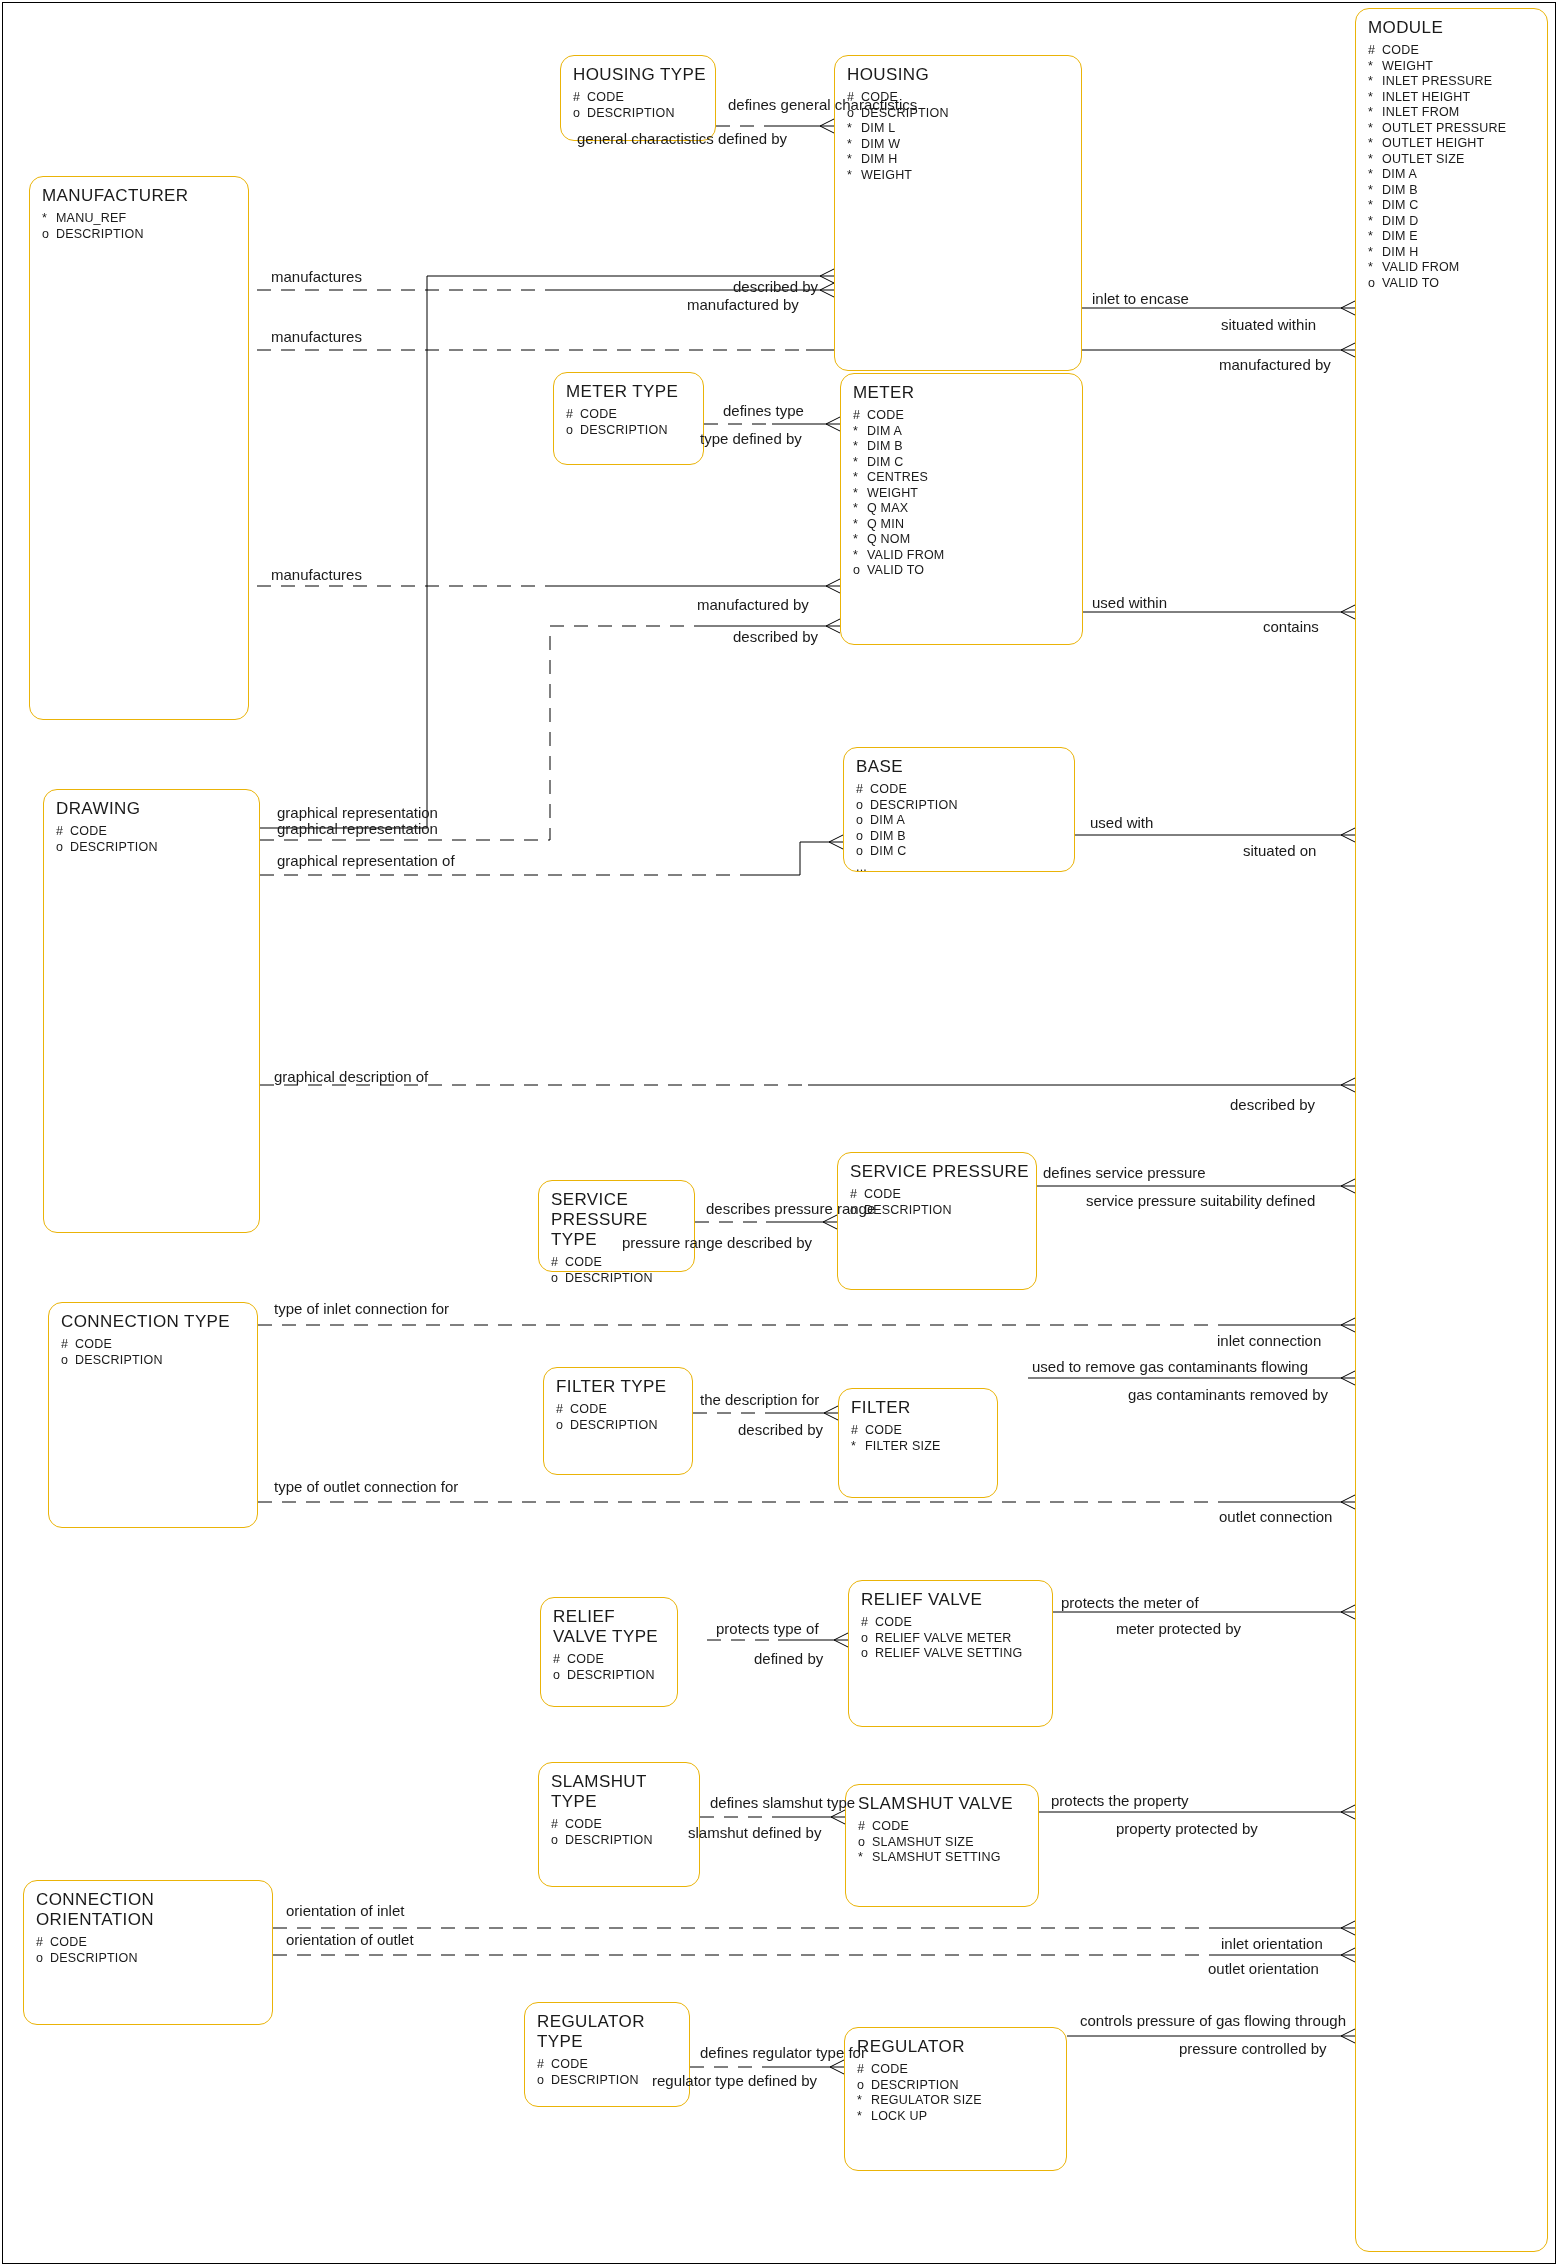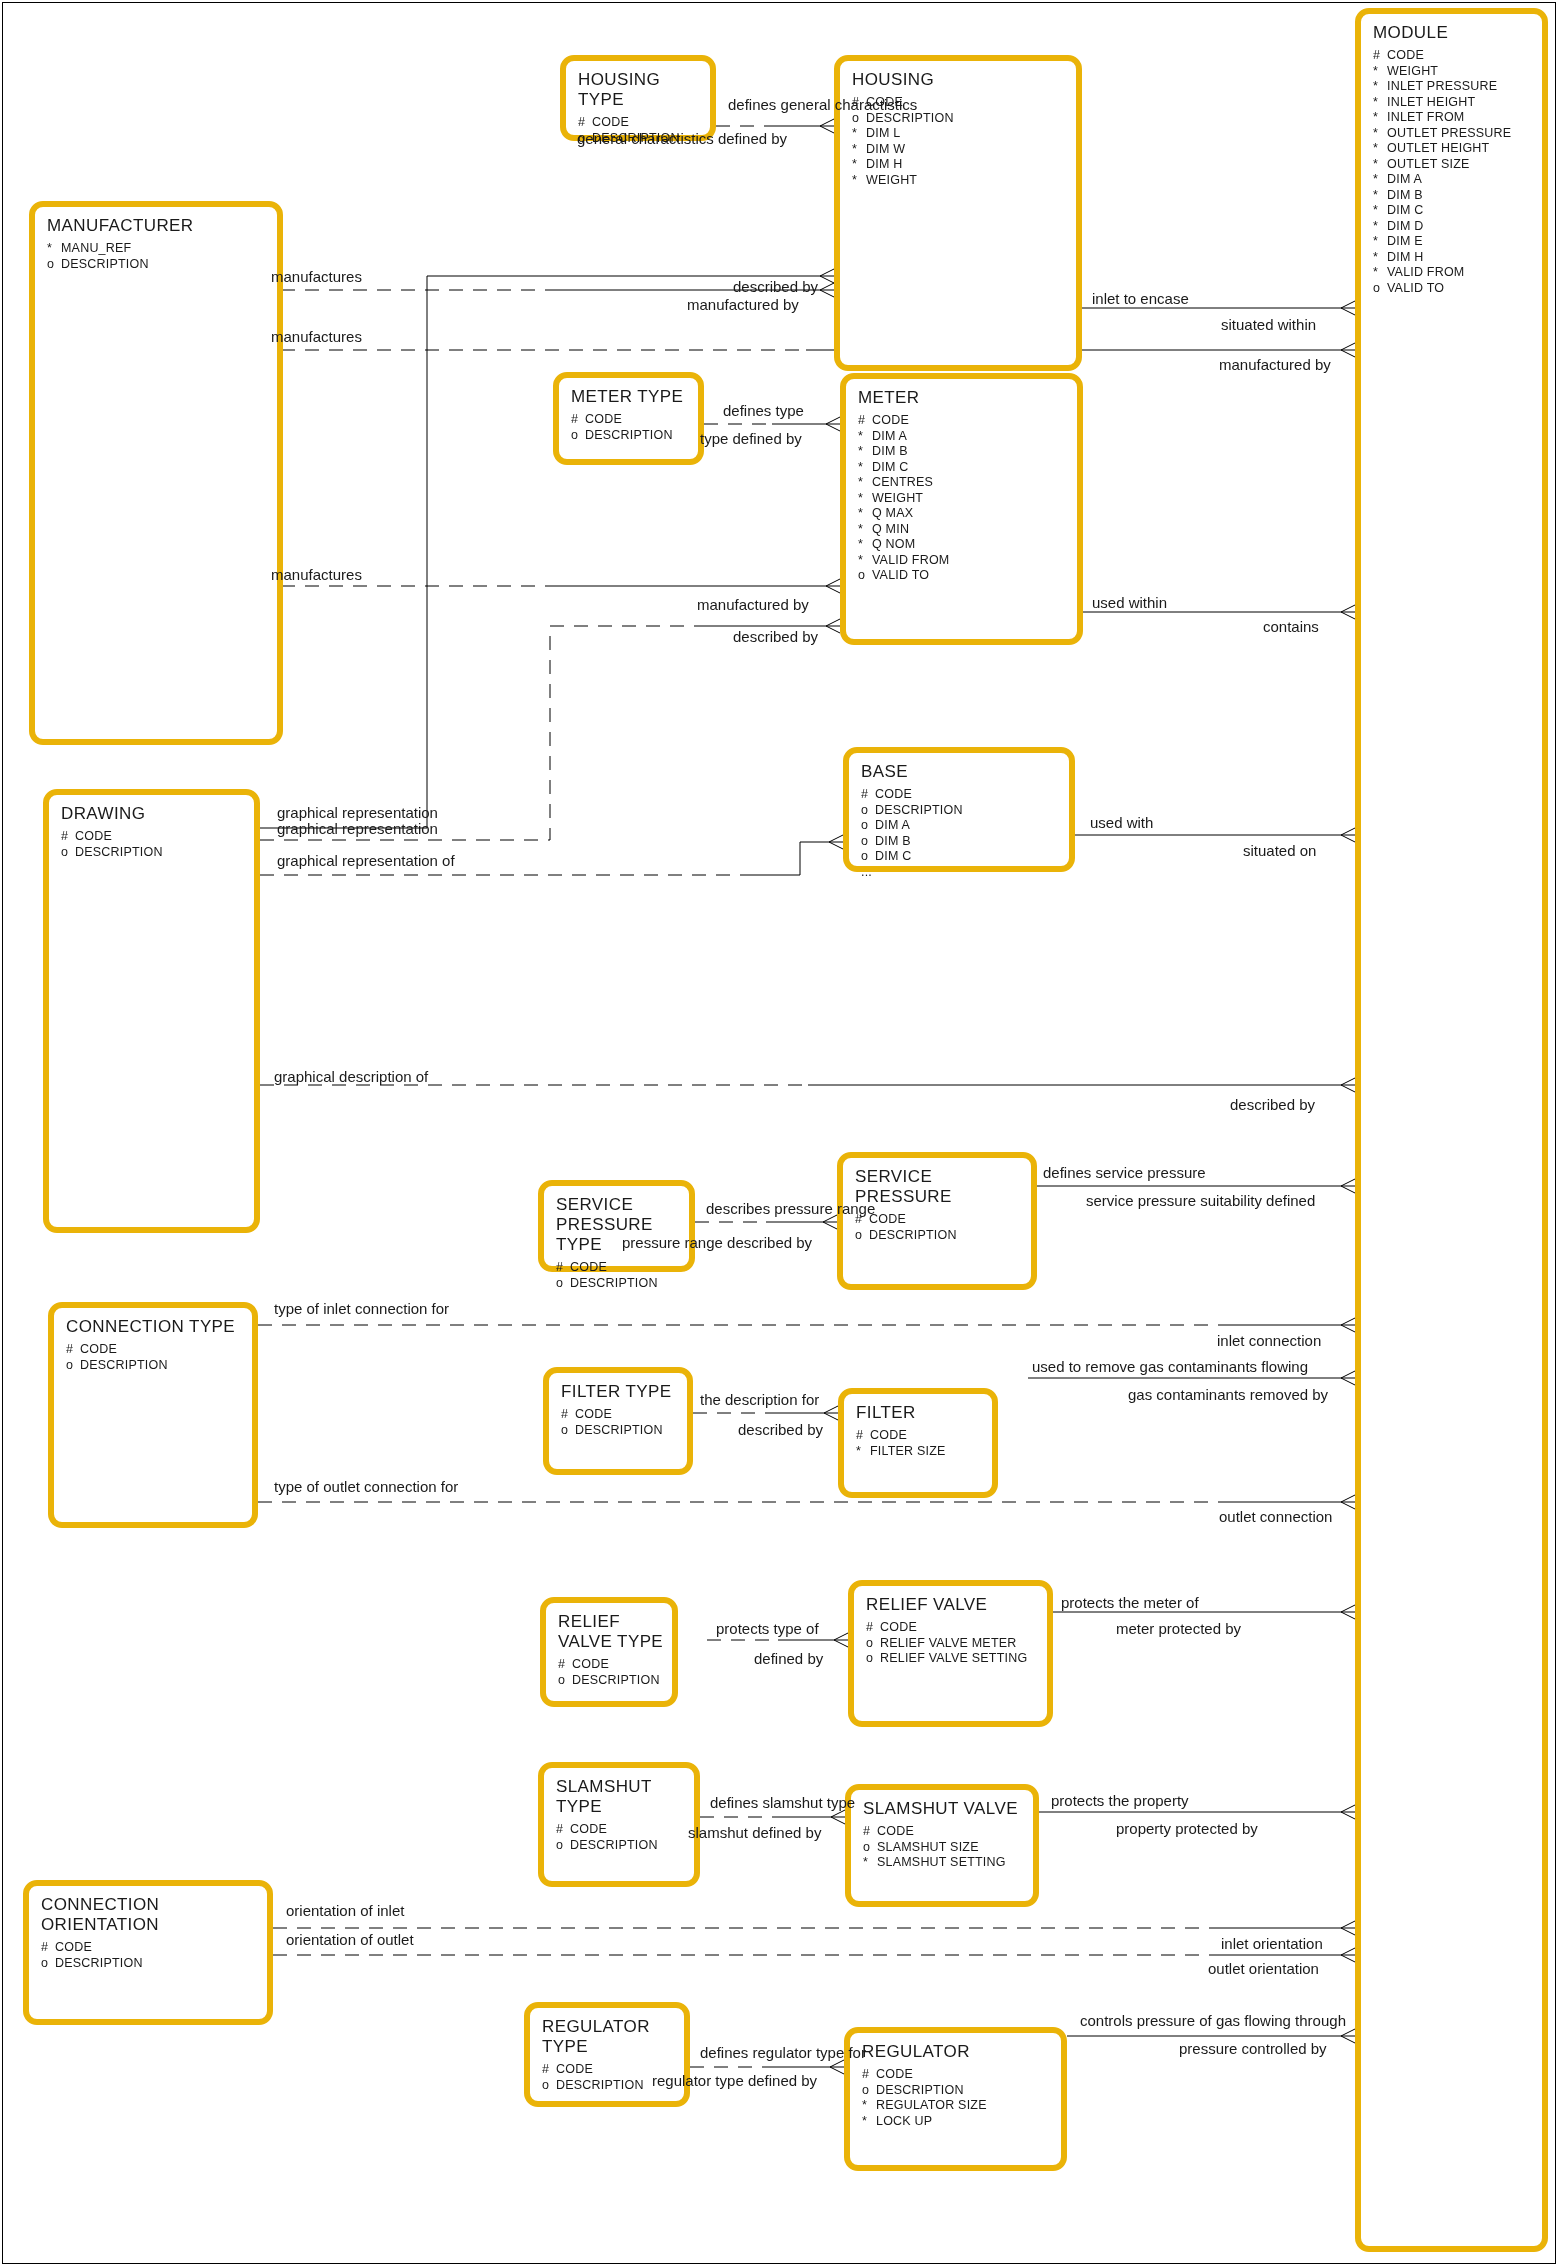--- a/index.html
+++ b/index.html
@@ -1,21 +1,21 @@
 <!DOCTYPE html>
 <html><head>
 <meta charset="utf-8">
 <style>
   html,body{margin:0;padding:0;background:#fff;}
   #canvas{position:relative;width:1558px;height:2266px;background:#ffffff;
           font-family:"Liberation Sans",sans-serif;color:#1a1a1a;overflow:hidden;}
   .frame{position:absolute;left:2px;top:2px;width:1552px;height:2260px;
          border:1px solid #000;pointer-events:none;}
   .wires{position:absolute;left:0;top:0;}
-  .ent{position:absolute;border:6px solid #eab308;border-radius:14px;background:#fff;
+  .ent{position:absolute;border:1px solid #eab308;border-radius:14px;background:#fff;
        box-sizing:border-box;padding:9px 5px 20px 12px;}
   .ent-title{font-size:17px;letter-spacing:.4px;line-height:20px;margin-bottom:5px;}
   .attr{display:flex;line-height:15.5px;font-size:12.5px;letter-spacing:.2px;}
   .attr .m{width:14px;flex:none;}
   .attr .n{white-space:nowrap;}
   .rl{position:absolute;font-size:15px;line-height:17px;white-space:nowrap;}
 </style>
 </head>
 <body>
 
@@ -62,21 +62,21 @@
           M778 1640 H834 M848 1633 L834 1640 L848 1647 M834 1640 L848 1640
           M1053 1612 H1341 M1355 1605 L1341 1612 L1355 1619 M1341 1612 L1355 1612
           M772 1817 H831 M845 1810 L831 1817 L845 1824 M831 1817 L845 1817
           M1039 1812 H1341 M1355 1805 L1341 1812 L1355 1819 M1341 1812 L1355 1812
           M1219 1928 H1341 M1355 1921 L1341 1928 L1355 1935 M1341 1928 L1355 1928
           M1219 1955 H1341 M1355 1948 L1341 1955 L1355 1962 M1341 1955 L1355 1955
           M766 2067 H830 M844 2060 L830 2067 L844 2074 M830 2067 L844 2067
           M1067 2036 H1341 M1355 2029 L1341 2036 L1355 2043 M1341 2036 L1355 2036"></path>
   </svg>
 
-  <div class="ent" style="left:29px;top:201px;width:254px;height:544px">
+  <div class="ent" style="left:29px;top:176px;width:220px;height:544px">
       <div class="ent-title">MANUFACTURER</div>
       <div class="attr">
         <span class="m">*</span>
         <span class="n">MANU_REF</span>
       </div>
       <div class="attr">
         <span class="m">o</span>
         <span class="n">DESCRIPTION</span>
       </div>
     </div>

